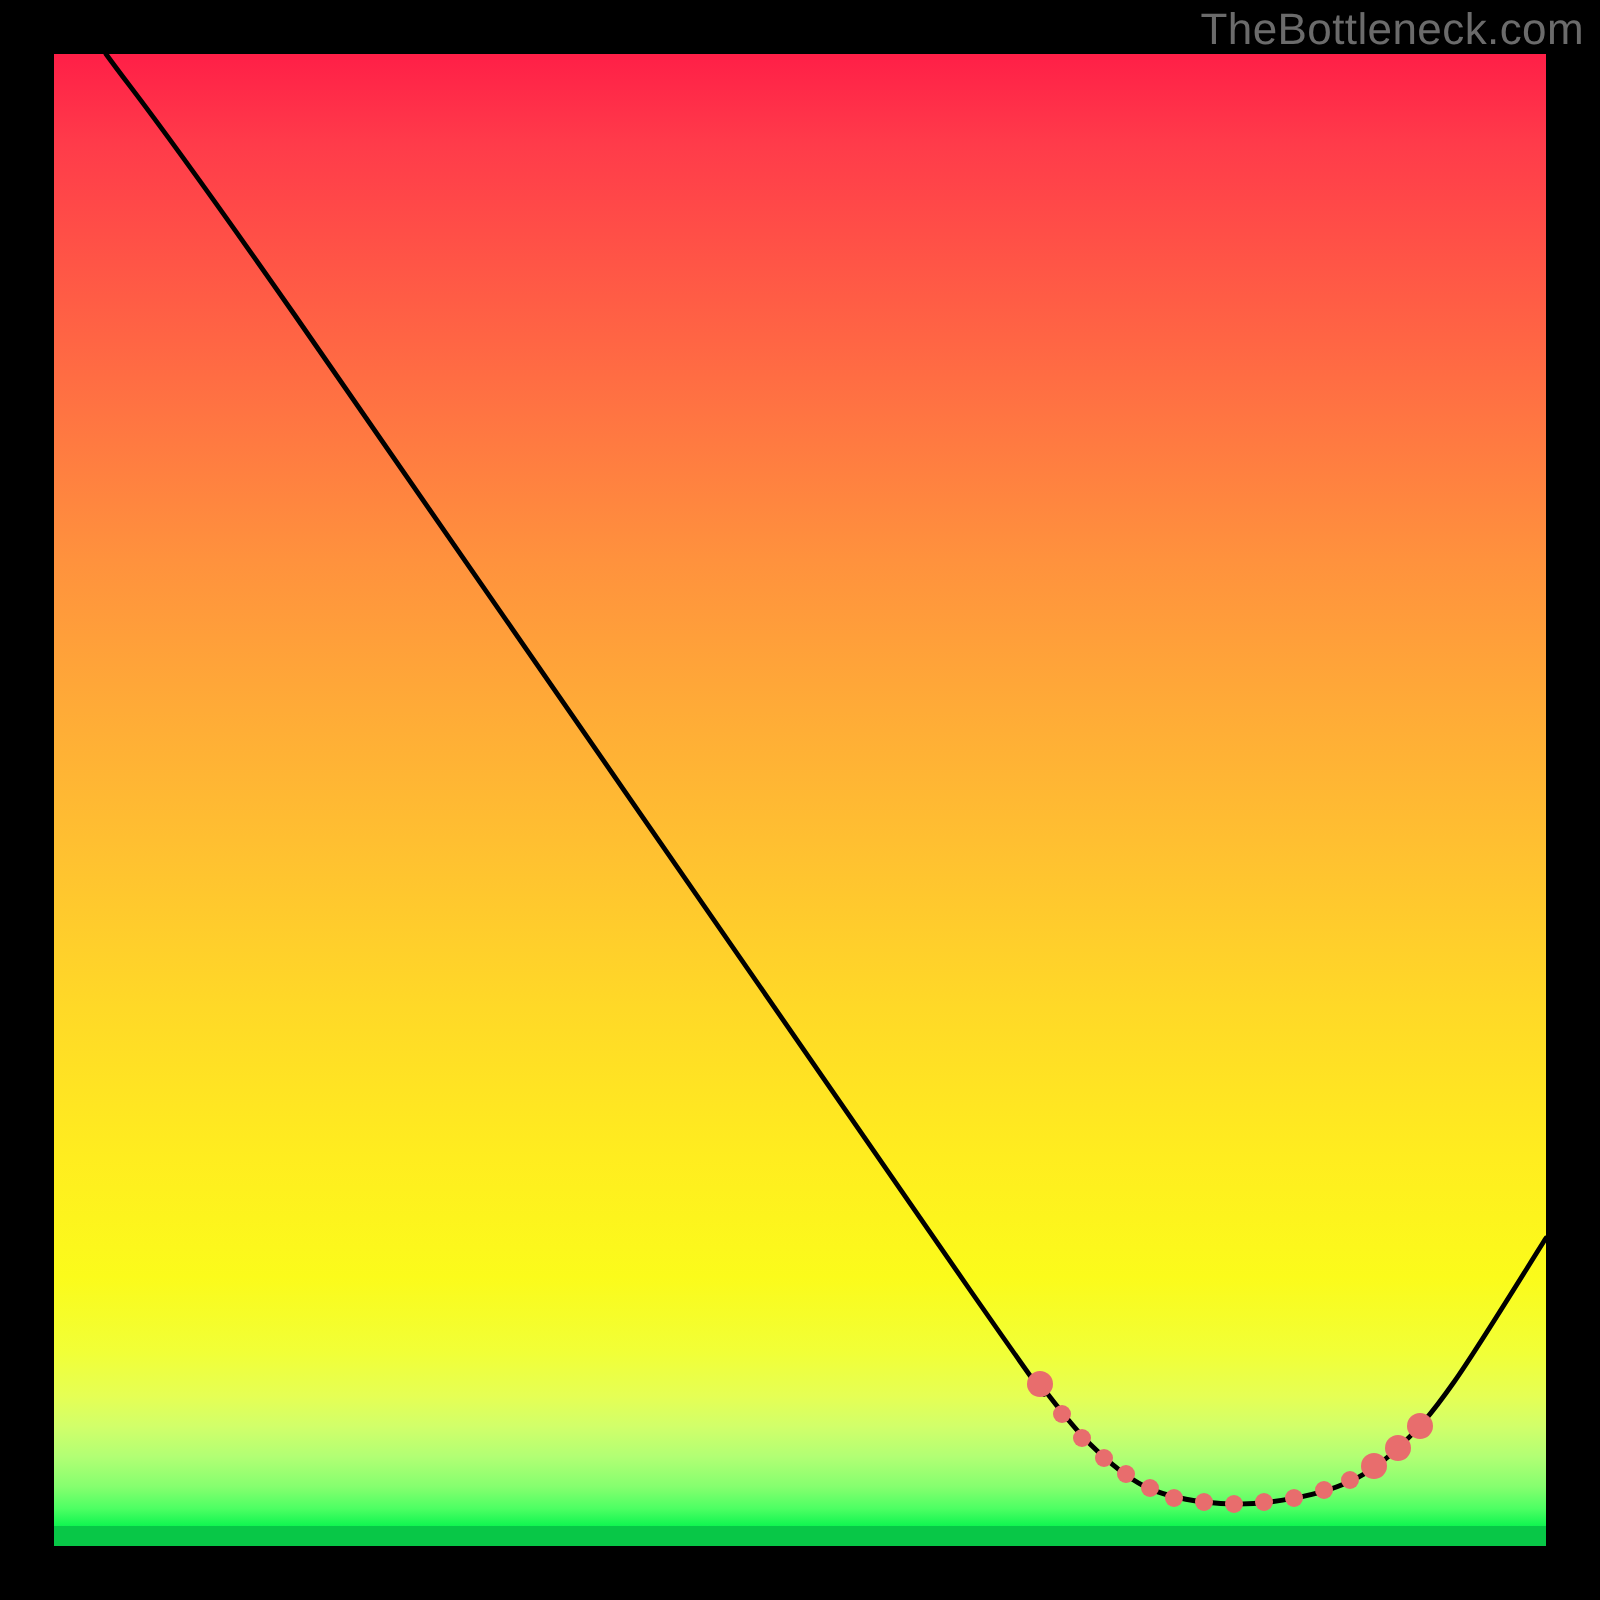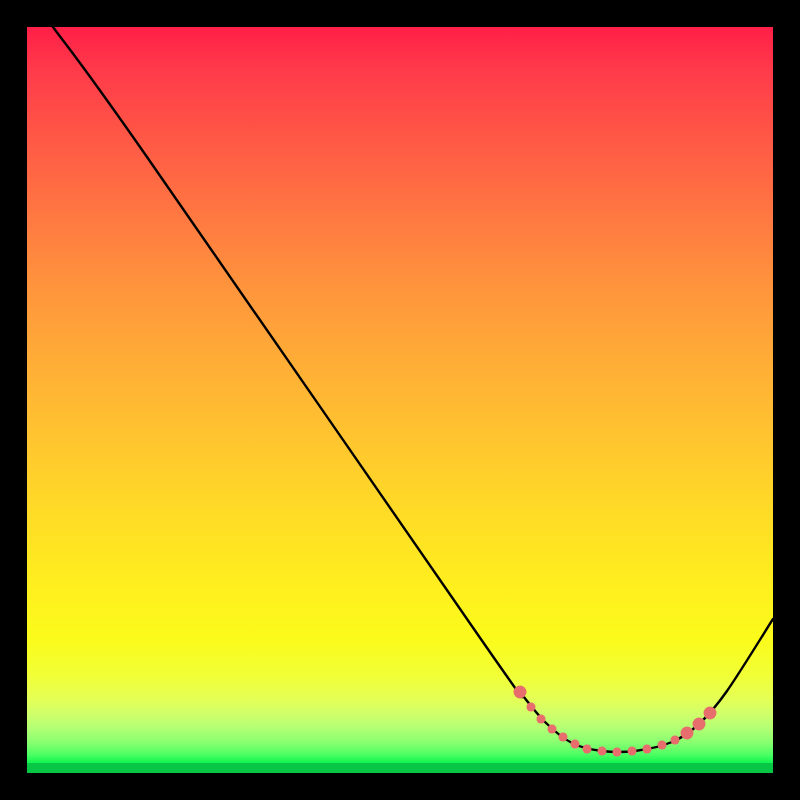--- a/index.html
+++ b/index.html
@@ -62,20 +62,21 @@
     position: absolute;
     inset: 0;
     width: 100%;
     height: 100%;
   }
 </style>
 </head>
 <body>
 
 <div class="container">
+  <div class="watermark">TheBottleneck.com</div>
   <div class="plot">
     <div class="gradient"></div>
     <svg class="curve" viewBox="0 0 746 746" preserveAspectRatio="none">
       <g>
         <rect id="bottom-band" x="0" y="736" width="746" height="10" fill="#08c747"></rect>
       </g>
       <path id="main-curve" fill="none" stroke="#000000" stroke-width="2.4" stroke-linecap="round" d="M 26 0 C 41.666666666666664 21.666666666666668, 48 27, 120 130 C 192 233, 395.8333333333333 528.8333333333334, 458 618 C 520.1666666666666 707.1666666666666, 483 652.1666666666666, 493 665 C 503 677.8333333333334, 509.3333333333333 686.5, 518 695 C 526.6666666666666 703.5, 535.5 711.1666666666666, 545 716 C 554.5 720.8333333333334, 564.5 722.6666666666666, 575 724 C 585.5 725.3333333333334, 596.3333333333334 725.5, 608 724 C 619.6666666666666 722.5, 634.3333333333334 719.5, 645 715 C 655.6666666666666 710.5, 662.8333333333334 705.5, 672 697 C 681.1666666666666 688.5, 687.6666666666666 681.5, 700 664 C 712.3333333333334 646.5, 738.3333333333334 604, 746 592"></path>
       <g id="markers">
           <circle cx="493" cy="665" r="6.5" fill="#e86d6d"></circle>
           <circle cx="504" cy="680" r="4.5" fill="#e86d6d"></circle>

